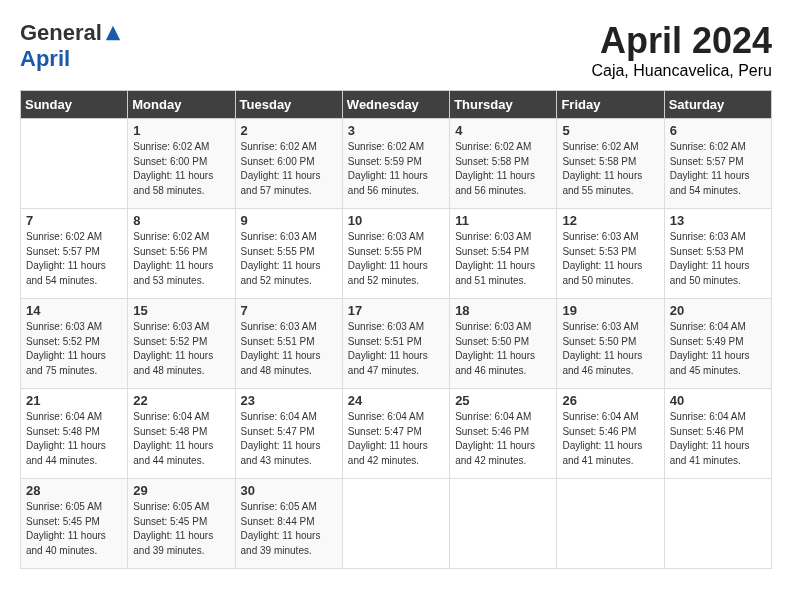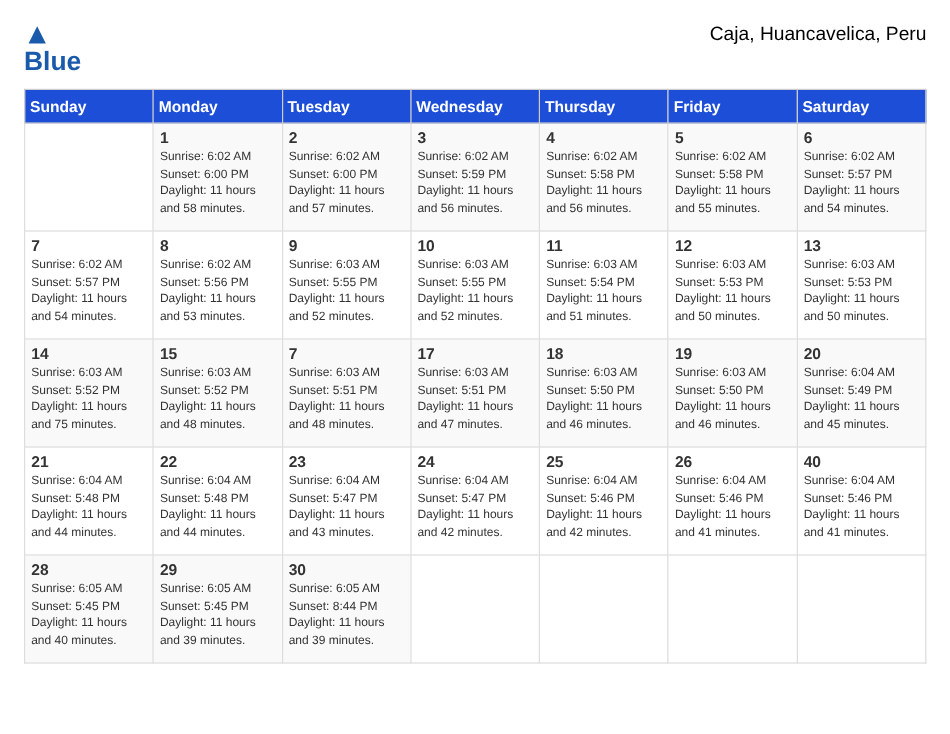--- a/index.html
+++ b/index.html
@@ -51,21 +51,21 @@
     .location {
       font-size: 16px;
       color: #000000;
     }
     table {
       width: 100%;
       border-collapse: collapse;
       table-layout: fixed;
     }
     thead tr {
-      background-color: #1d4ed8;
+      background-color: #404040;
     }
     thead th {
       color: #fff;
       font-size: 13px;
       font-weight: bold;
       padding: 6px 4px;
       text-align: left;
       border: 1px solid #ccc;
     }
     tbody tr {
@@ -96,27 +96,29 @@
       color: #333;
     }
     .empty { background: #fff; }
   </style>
 </head>
 <body>
 
 <div class="header">
   <div class="logo">
     <div class="logo-text">
+      <span class="logo-general">General</span>
       <svg class="logo-icon" viewBox="0 0 20 20">
         <polygon points="10,2 18,18 2,18" fill="#1a5aab"></polygon>
       </svg>
     </div>
-    <span class="logo-blue">Blue</span>
+    <span class="logo-blue">April</span>
   </div>
   <div class="title-area">
+    <div class="month-title">April 2024</div>
     <div class="location">Caja, Huancavelica, Peru</div>
   </div>
 </div>
 
 <table>
   <thead>
     <tr>
     <th>Sunday</th>
         <th>Monday</th>
         <th>Tuesday</th>

